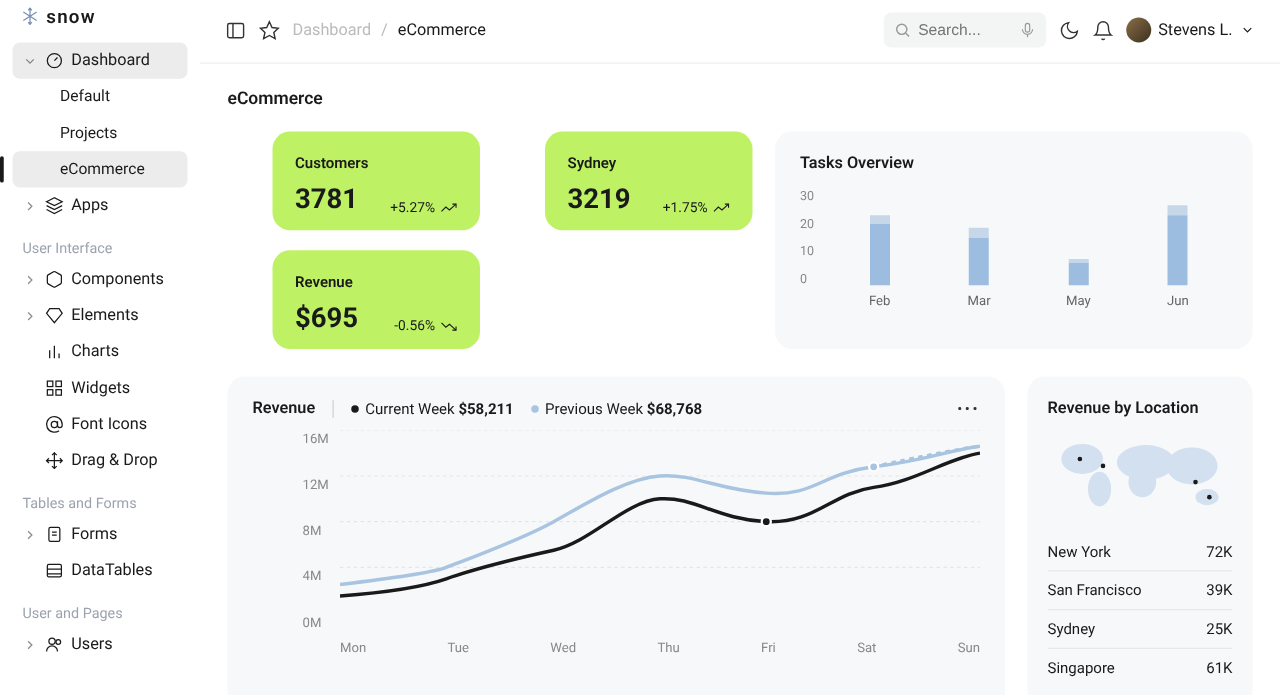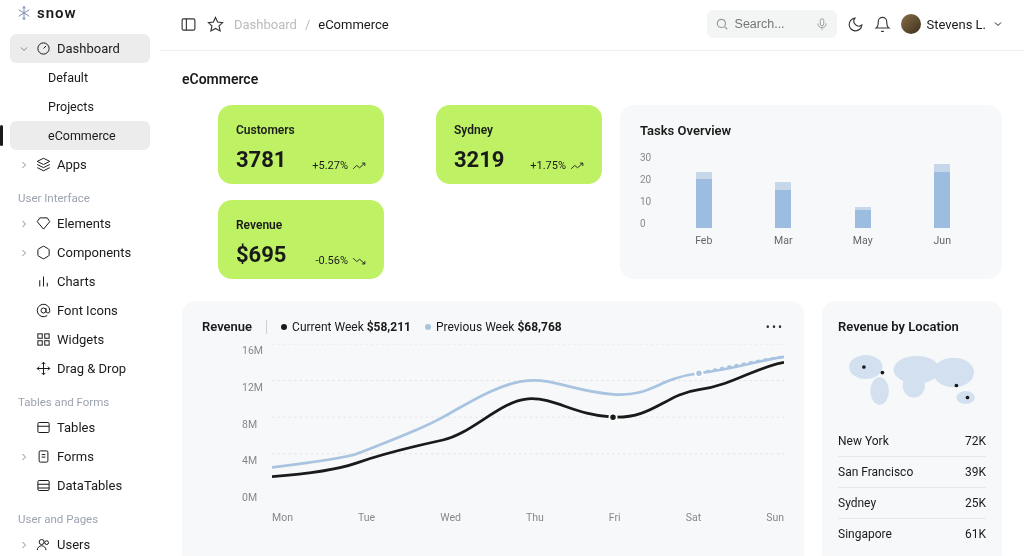--- a/index.html
+++ b/index.html
@@ -118,82 +118,74 @@
         </svg>
       <span>Apps</span>
     </div>
 
     <div class="nav-section">User Interface</div>
     <div class="nav-item">
       <svg class="nav-chevron" viewBox="0 0 24 24" fill="none" stroke="currentColor" stroke-width="2">
           <polyline points="9 18 15 12 9 6"></polyline>
         </svg>
       <svg class="nav-icon" viewBox="0 0 24 24" fill="none" stroke="currentColor" stroke-width="1.6">
+          <path d="M21 16V8a2 2 0 0 0-1-1.73l-7-4a2 2 0 0 0-2 0l-7 4A2 2 0 0 0 3 8v8a2 2 0 0 0 1 1.73l7 4a2 2 0 0 0 2 0l7-4A2 2 0 0 0 21 16z"></path>
+        </svg>
+      <span>Components</span>
+    </div>
+    <div class="nav-item">
+      <svg class="nav-chevron" viewBox="0 0 24 24" fill="none" stroke="currentColor" stroke-width="2">
+          <polyline points="9 18 15 12 9 6"></polyline>
+        </svg>
+      <svg class="nav-icon" viewBox="0 0 24 24" fill="none" stroke="currentColor" stroke-width="1.6">
           <path d="M6 3h12l4 6-10 12L2 9z"></path>
         </svg>
       <span>Elements</span>
-    </div>
-    <div class="nav-item">
-      <svg class="nav-chevron" viewBox="0 0 24 24" fill="none" stroke="currentColor" stroke-width="2">
-          <polyline points="9 18 15 12 9 6"></polyline>
-        </svg>
-      <svg class="nav-icon" viewBox="0 0 24 24" fill="none" stroke="currentColor" stroke-width="1.6">
-          <path d="M21 16V8a2 2 0 0 0-1-1.73l-7-4a2 2 0 0 0-2 0l-7 4A2 2 0 0 0 3 8v8a2 2 0 0 0 1 1.73l7 4a2 2 0 0 0 2 0l7-4A2 2 0 0 0 21 16z"></path>
-        </svg>
-      <span>Components</span>
     </div>
     <div class="nav-item">
       <span class="nav-chevron"></span>
       <svg class="nav-icon" viewBox="0 0 24 24" fill="none" stroke="currentColor" stroke-width="1.6">
           <line x1="6" y1="20" x2="6" y2="10"></line>
           <line x1="12" y1="20" x2="12" y2="4"></line>
           <line x1="18" y1="20" x2="18" y2="14"></line>
         </svg>
       <span>Charts</span>
-    </div>
-    <div class="nav-item">
-      <span class="nav-chevron"></span>
-      <svg class="nav-icon" viewBox="0 0 24 24" fill="none" stroke="currentColor" stroke-width="1.6">
-          <circle cx="12" cy="12" r="4"></circle>
-          <path d="M16 8v5a3 3 0 0 0 6 0v-1a10 10 0 1 0-4 8"></path>
-        </svg>
-      <span>Font Icons</span>
     </div>
     <div class="nav-item">
       <span class="nav-chevron"></span>
       <svg class="nav-icon" viewBox="0 0 24 24" fill="none" stroke="currentColor" stroke-width="1.6">
           <rect x="3" y="3" width="7" height="7"></rect>
           <rect x="14" y="3" width="7" height="7"></rect>
           <rect x="3" y="14" width="7" height="7"></rect>
           <rect x="14" y="14" width="7" height="7"></rect>
         </svg>
       <span>Widgets</span>
+    </div>
+    <div class="nav-item">
+      <span class="nav-chevron"></span>
+      <svg class="nav-icon" viewBox="0 0 24 24" fill="none" stroke="currentColor" stroke-width="1.6">
+          <circle cx="12" cy="12" r="4"></circle>
+          <path d="M16 8v5a3 3 0 0 0 6 0v-1a10 10 0 1 0-4 8"></path>
+        </svg>
+      <span>Font Icons</span>
     </div>
     <div class="nav-item">
       <span class="nav-chevron"></span>
       <svg class="nav-icon" viewBox="0 0 24 24" fill="none" stroke="currentColor" stroke-width="1.6">
           <polyline points="5 9 2 12 5 15"></polyline>
           <polyline points="9 5 12 2 15 5"></polyline>
           <polyline points="15 19 12 22 9 19"></polyline>
           <polyline points="19 9 22 12 19 15"></polyline>
           <line x1="2" y1="12" x2="22" y2="12"></line>
           <line x1="12" y1="2" x2="12" y2="22"></line>
         </svg>
       <span>Drag &amp; Drop</span>
     </div>
 
     <div class="nav-section">Tables and Forms</div>
-    <div class="nav-item">
-      <span class="nav-chevron"></span>
-      <svg class="nav-icon" viewBox="0 0 24 24" fill="none" stroke="currentColor" stroke-width="1.6">
-          <rect x="3" y="4" width="18" height="16" rx="2"></rect>
-          <line x1="3" y1="10" x2="21" y2="10"></line>
-        </svg>
-      <span>Tables</span>
-    </div>
     <div class="nav-item">
       <svg class="nav-chevron" viewBox="0 0 24 24" fill="none" stroke="currentColor" stroke-width="2">
           <polyline points="9 18 15 12 9 6"></polyline>
         </svg>
       <svg class="nav-icon" viewBox="0 0 24 24" fill="none" stroke="currentColor" stroke-width="1.6">
           <rect x="5" y="3" width="14" height="18" rx="2"></rect>
           <line x1="9" y1="9" x2="15" y2="9"></line>
           <line x1="9" y1="13" x2="15" y2="13"></line>
         </svg>
       <span>Forms</span>

